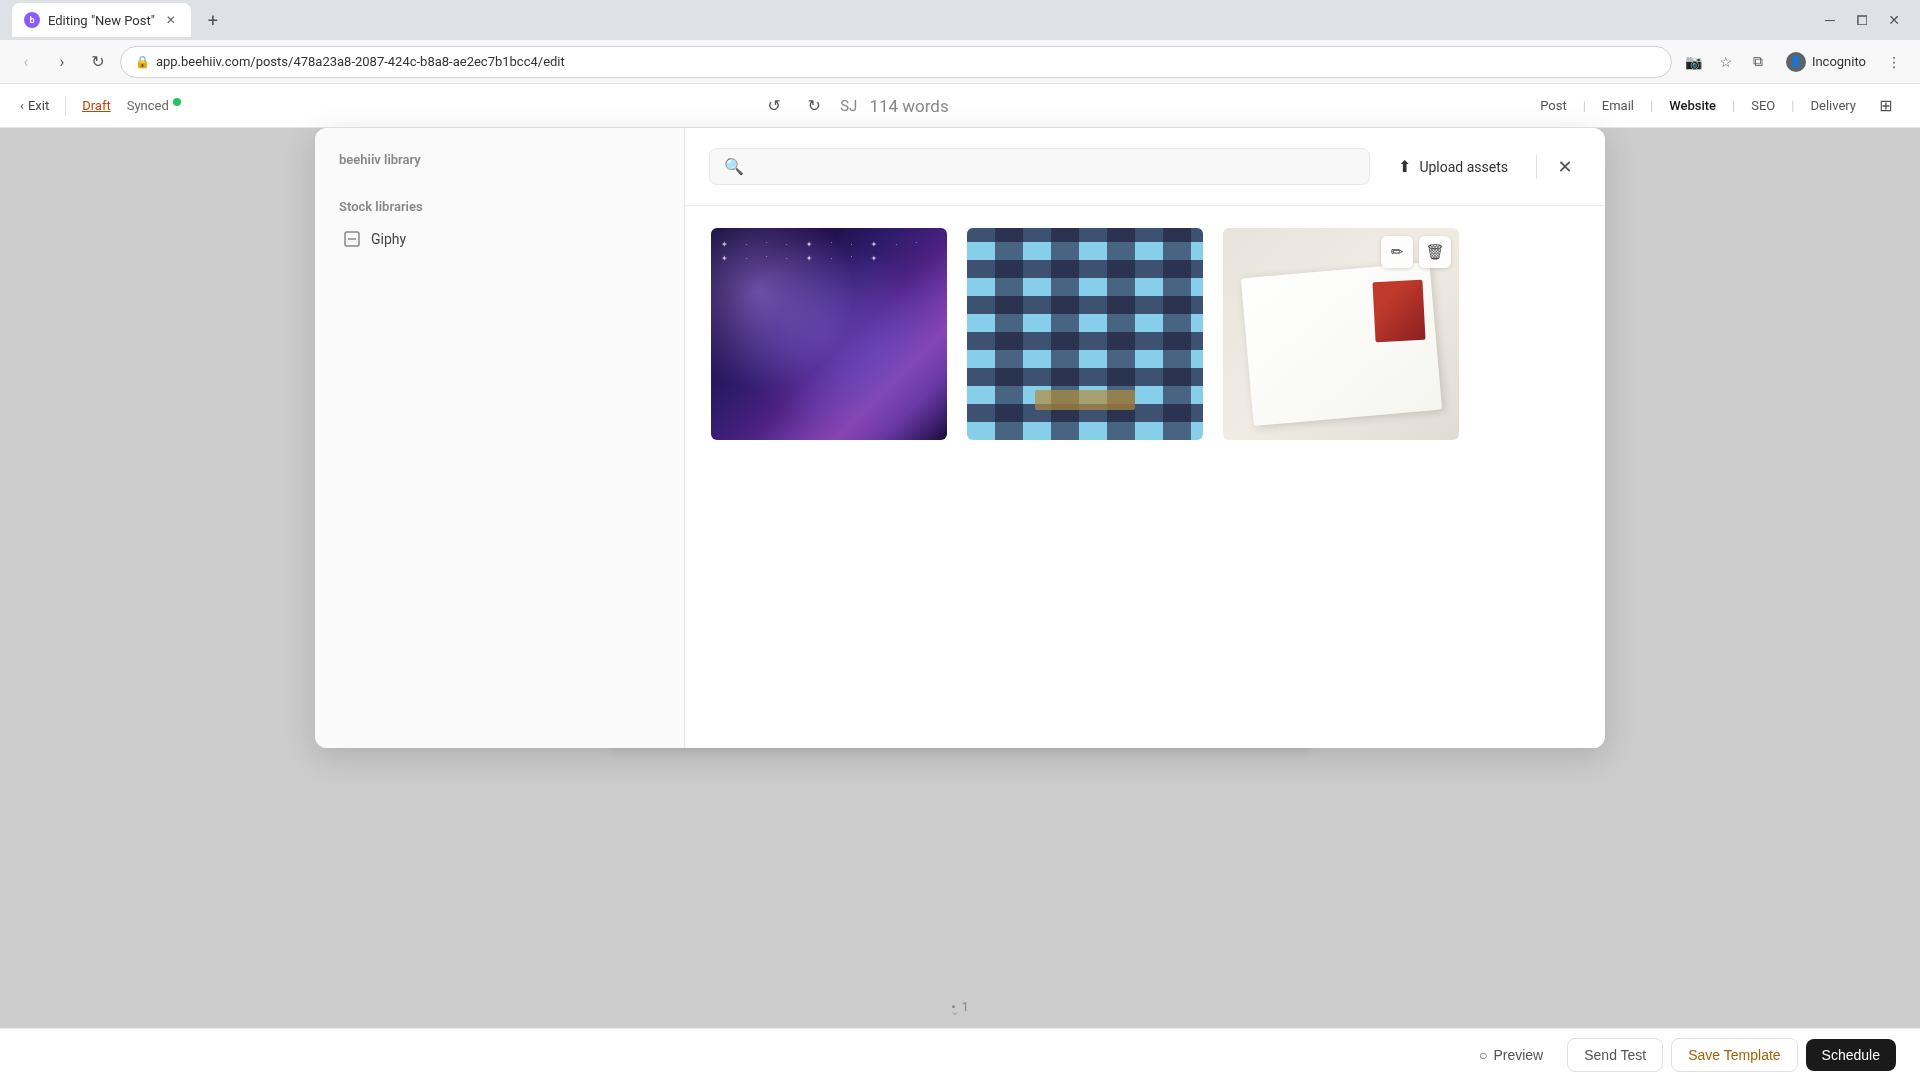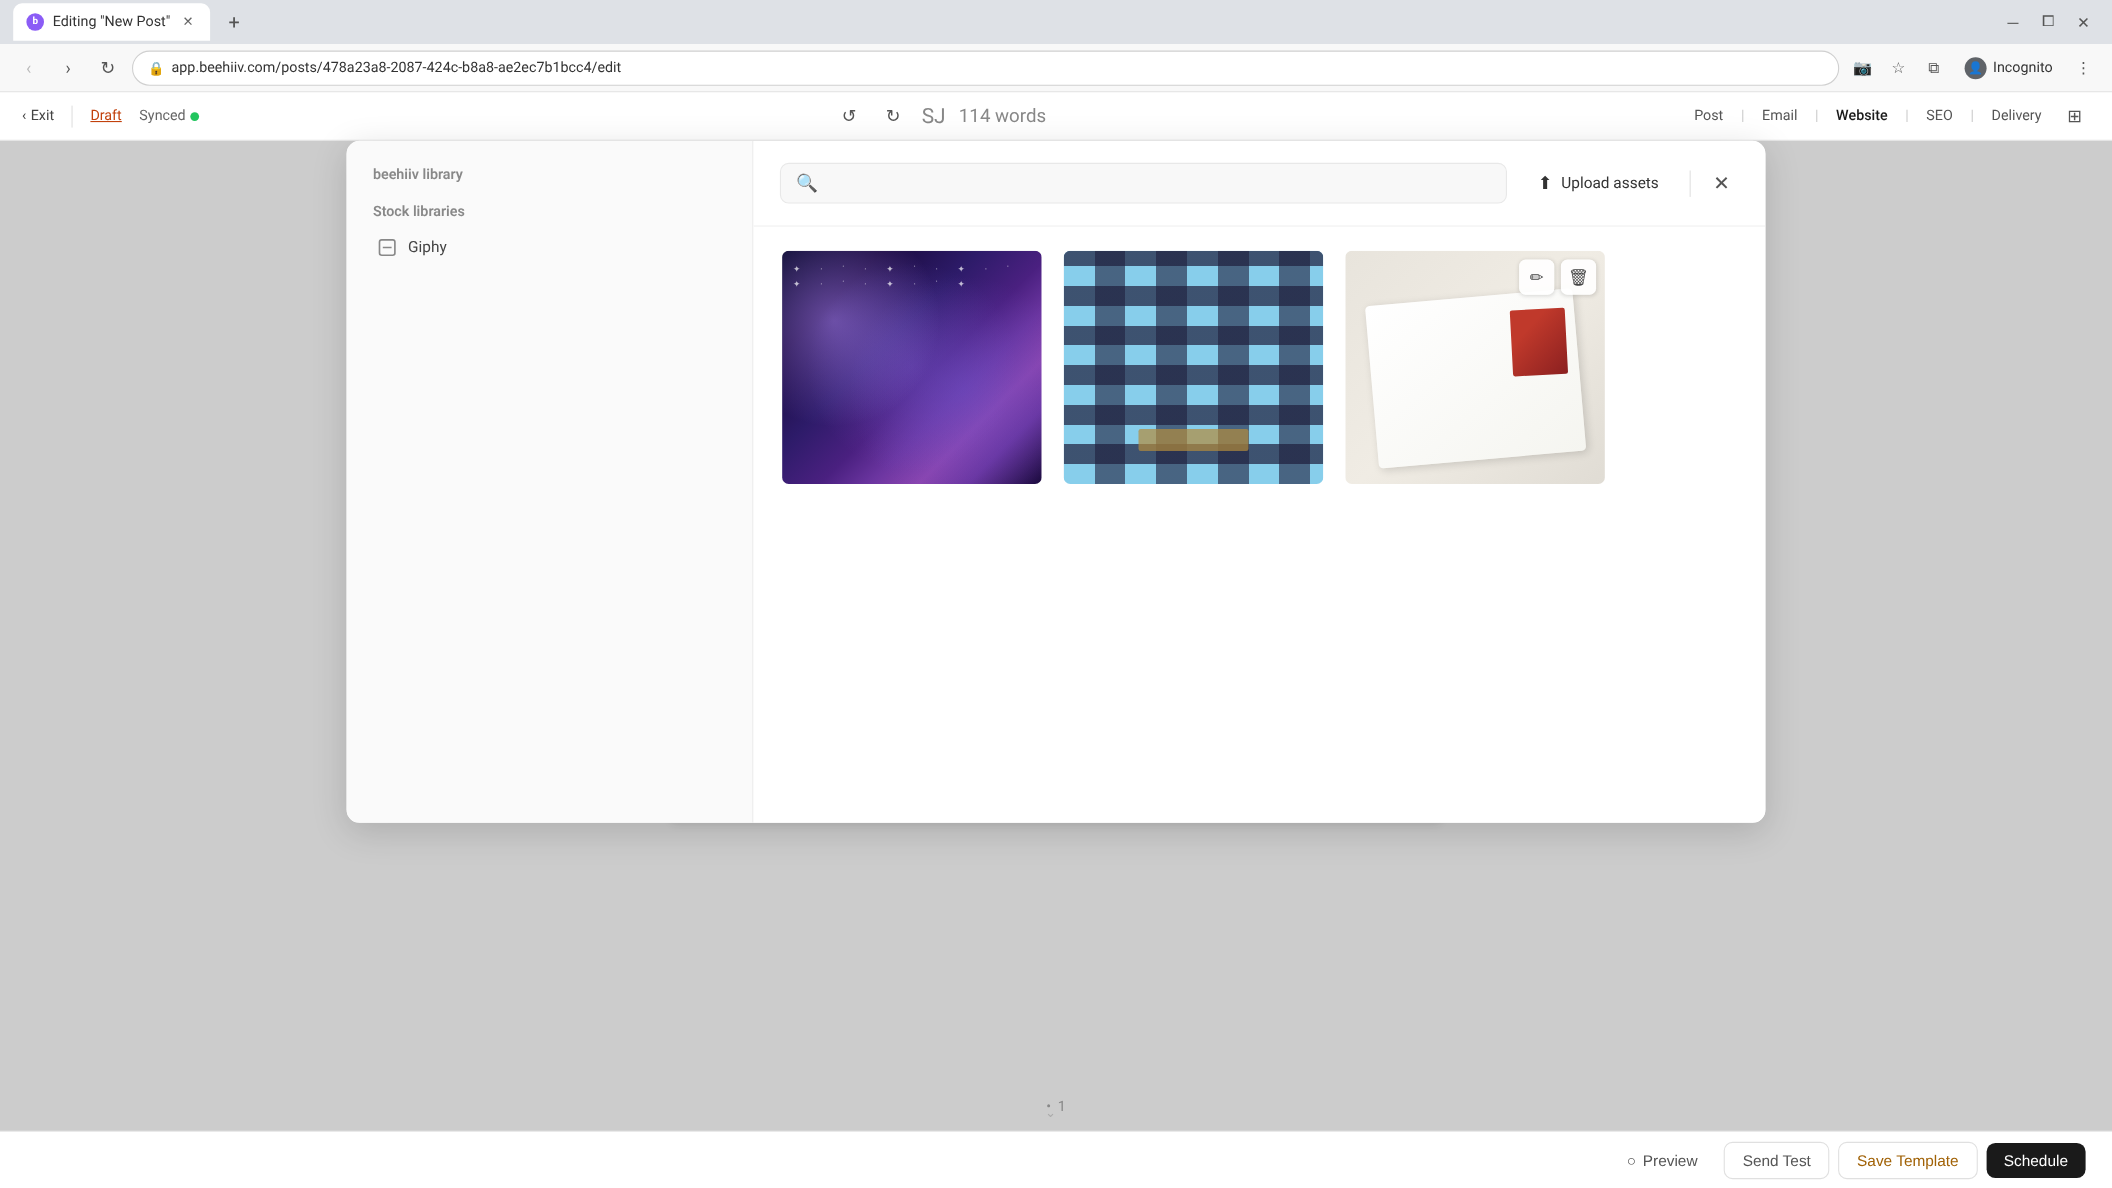--- a/index.html
+++ b/index.html
@@ -212,21 +212,20 @@
     }
 
     .draft-badge {
       font-size: 13px;
       color: #c2410c;
       text-decoration: underline;
     }
 
     .synced-badge {
       display: flex;
-      align-items: center;
       gap: 4px;
       font-size: 13px;
       color: #666;
     }
 
     .synced-dot {
       width: 8px;
       height: 8px;
       background: #22c55e;
       border-radius: 50%;
@@ -355,21 +354,21 @@
       display: flex;
       align-items: center;
       justify-content: center;
       font-size: 16px;
     }
 
     .sidebar-section-title {
       font-size: 13px;
       font-weight: 600;
       color: #888;
-      margin-top: 18px;
+      margin-top: 32px;
       margin-bottom: 8px;
       padding: 0 8px;
     }
 
     
     .content {
       flex: 1;
       display: flex;
       flex-direction: column;
       background: #fff;
@@ -716,21 +715,21 @@
       <div class="draft-badge">Draft</div>
       <div class="synced-badge">
         <span>Synced</span>
         <div class="synced-dot"></div>
       </div>
     </div>
 
     <div class="app-toolbar-center">
       <div class="undo-redo-btn">↺</div>
       <div class="undo-redo-btn">↻</div>
-      <span style="font-size:19px;color:#888;">SJ</span>
+      <span style="font-size:15px;color:#888;">SJ</span>
       <span style="font-size:17px;color:#888;">114 words</span>
     </div>
 
     <div class="app-toolbar-right">
       <div class="tab-btn">Post</div>
       <span class="tab-separator">|</span>
       <div class="tab-btn">Email</div>
       <span class="tab-separator">|</span>
       <div class="tab-btn active">Website</div>
       <span class="tab-separator">|</span>

